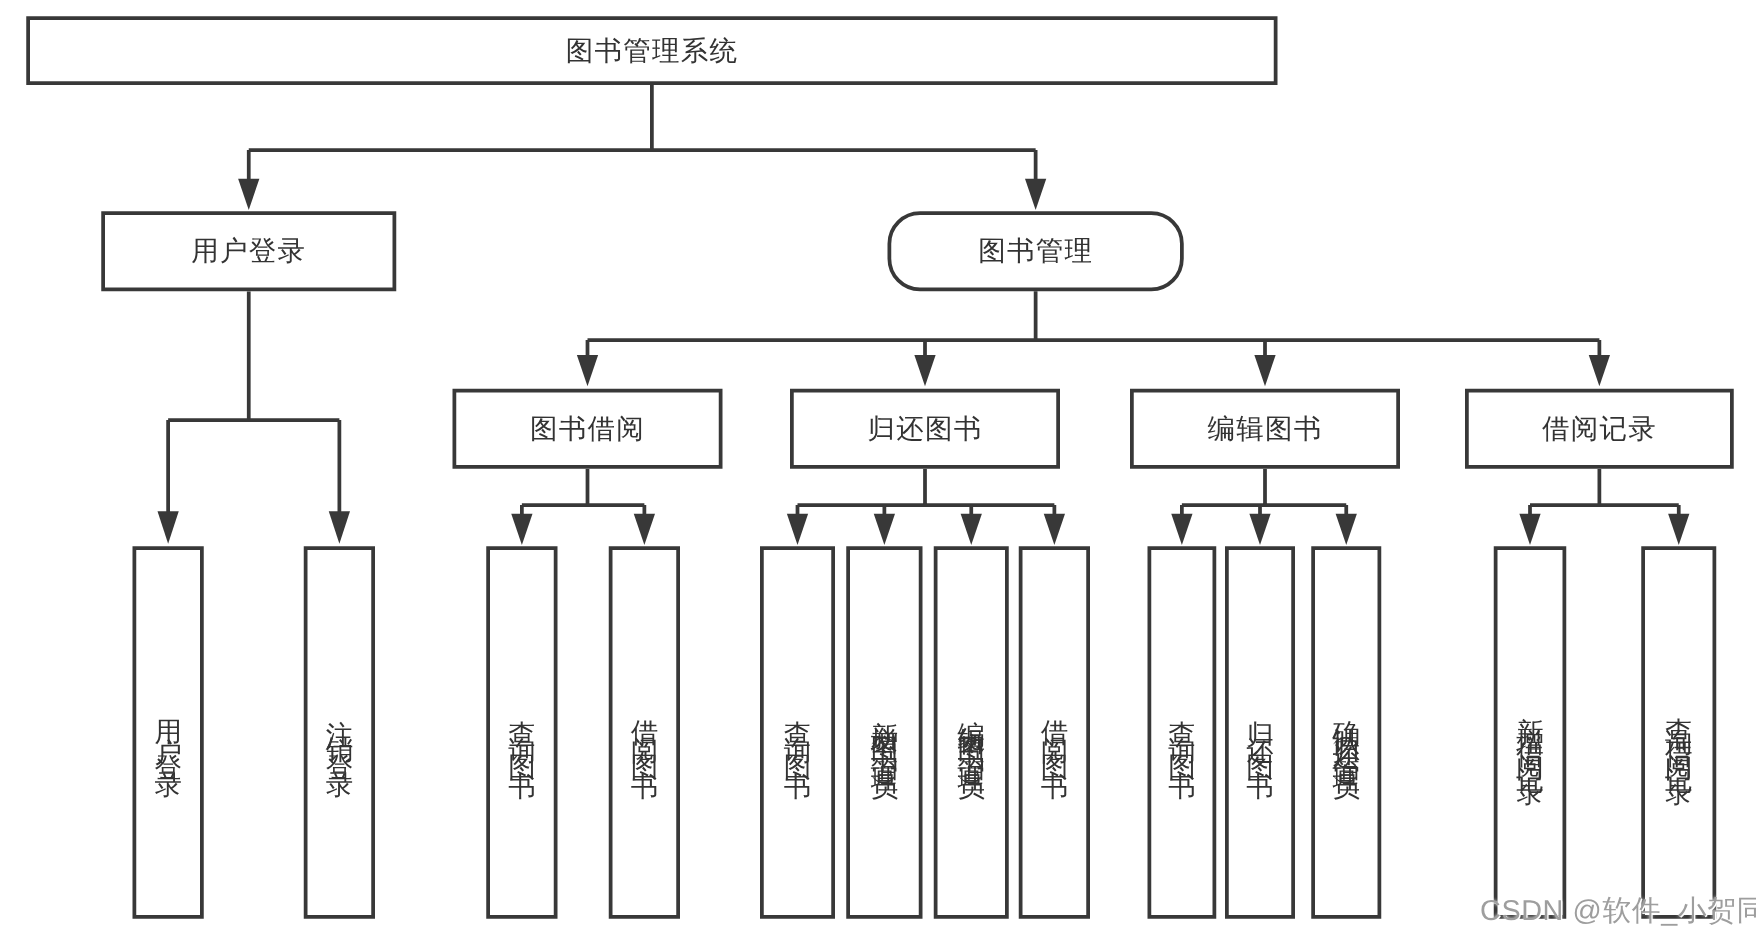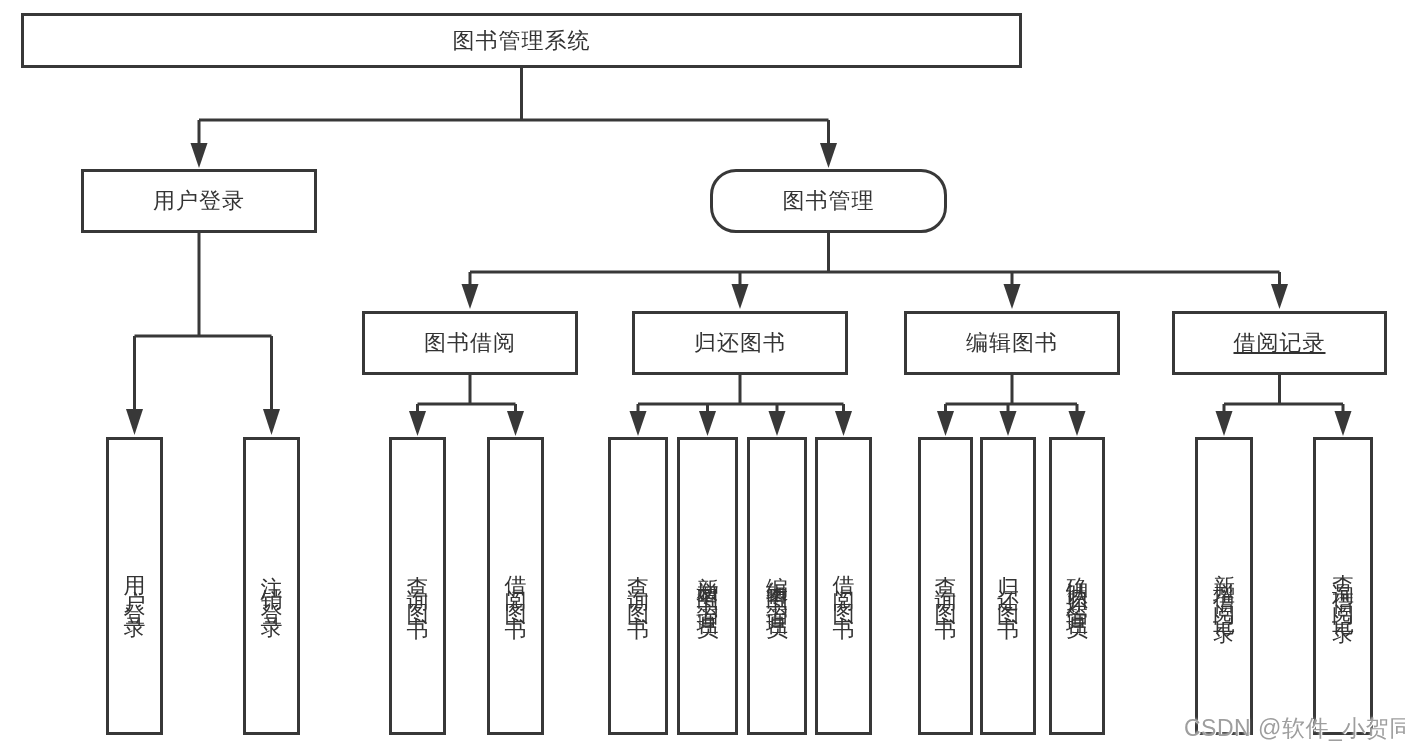--- a/index.html
+++ b/index.html
@@ -106,21 +106,21 @@
 
   <div class="box h-box" style="left:362px;top:311px;width:216px;height:64px;">
     <span>图书借阅</span>
   </div>
   <div class="box h-box" style="left:632px;top:311px;width:216px;height:64px;">
     <span>归还图书</span>
   </div>
   <div class="box h-box" style="left:904px;top:311px;width:216px;height:64px;">
     <span>编辑图书</span>
   </div>
-  <div class="box h-box" style="left:1172px;top:311px;width:215px;height:64px;text-decoration:underline;">
+  <div class="box h-box" style="left:1172px;top:311px;width:215px;height:64px;">
     <span>借阅记录</span>
   </div>
 
   <div class="box v-box" style="left:106px;top:437px;width:57px;height:298px;">
     <span style="letter-spacing: 14px;">用户登录</span>
   </div>
   <div class="box v-box" style="left:243px;top:437px;width:57px;height:298px;">
     <span style="letter-spacing: 14px;">注销登录</span>
   </div>
 

